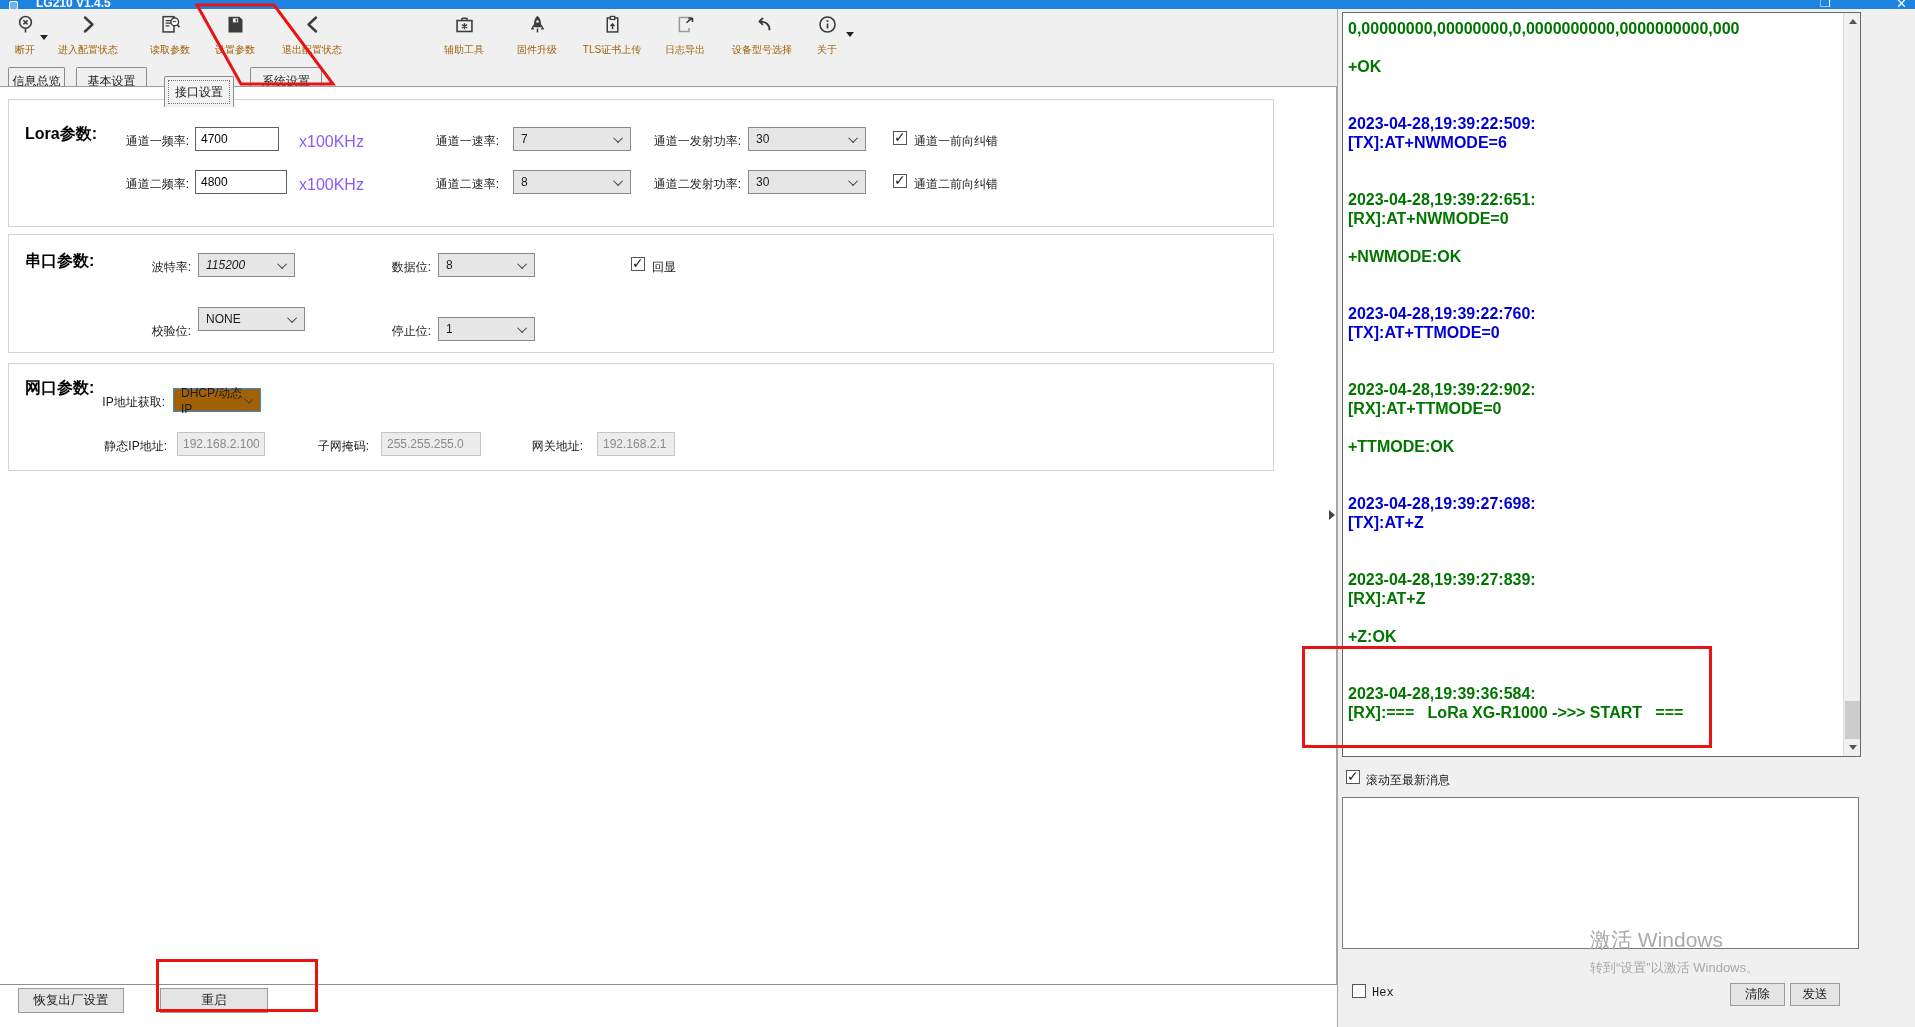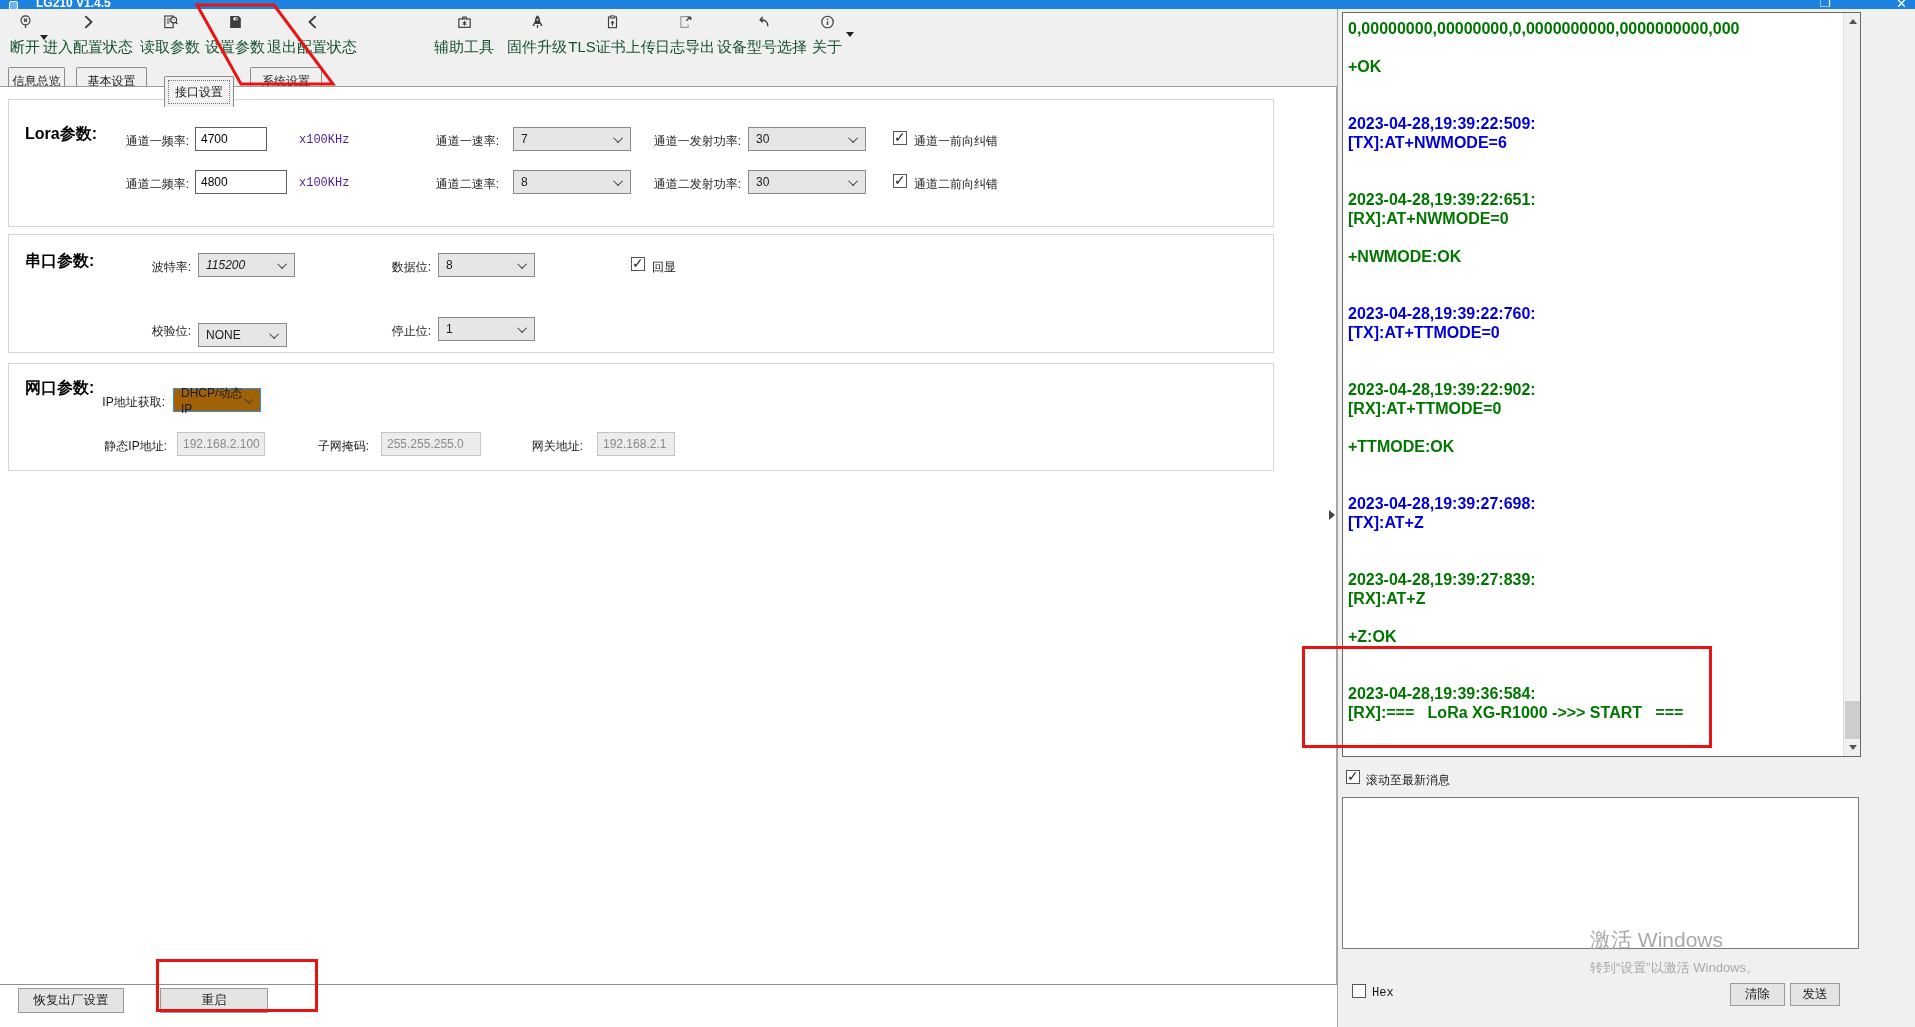--- a/index.html
+++ b/index.html
@@ -16,39 +16,39 @@
 
   
   .left-region { position:absolute; left:0; top:9px; width:1337px; height:1018px; background:#fff; }
   .bar-bg { position:absolute; left:0; top:0; width:1337px; height:77px; background:#f0f0f0; }
 
   
   .toolbar { position:absolute; left:0; top:0; width:1337px; height:48px; }
   .tb-btn { position:absolute; top:3px; height:45px; display:flex; flex-direction:column;
     align-items:center; justify-content:flex-start; cursor:default; }
   .tb-btn svg { display:block; margin-top:2px; }
-  .tb-btn .tb-lbl { font-size:15px; color:#14532d; margin-top:8px; white-space:nowrap; }
+  .tb-btn .tb-lbl { font-size:10px; color:#a16207; margin-top:8px; white-space:nowrap; }
   .tb-caret { position:absolute; width:0; height:0; border-left:4px solid transparent;
     border-right:4px solid transparent; border-top:5px solid #222; }
 
   
   .tabs { position:absolute; left:0; top:48px; height:30px; width:1337px; }
   .tab { position:absolute; top:10px; height:27px; background:#f0f0f0;
     border:1px solid #8c8c8c; border-bottom:none; border-radius:2px 2px 0 0;
     display:flex; align-items:center; justify-content:center; font-size:12px; }
   .tab.active { top:7px; height:31px; background:#f2f2f2; z-index:3; }
   .tab.active .focus-dots { position:absolute; inset:3px; border:1px dotted #777; }
 
   
   .content { position:absolute; left:0; top:77px; width:1337px; height:899px; background:#fff;
     border-top:1px solid #9d9d9d; border-right:1px solid #a8a8a8; border-bottom:1px solid #8f8f8f; }
   .grp { position:absolute; left:8px; width:1266px; border:1px solid #d4d4d4; background:#fff; }
   .grp-title { position:absolute; left:16px; font-size:16px; font-weight:bold; color:#000; white-space:nowrap; }
   .f-label { position:absolute; text-align:right; font-size:12px; color:#1a1a1a; white-space:nowrap; }
-  .f-unit { position:absolute; font-size:12px; color:#4c1d95;font-family:Liberation Mono, monospace; }
+  .f-unit { position:absolute; font-size:16px; color:#8b5cf6; }
   .f-input { position:absolute; height:24px; border:1px solid #5f5f5f; background:#fff;
     font-family:inherit; font-size:12px; color:#000; padding:0 5px; }
   .f-input.disabled { border:1px solid #c4c4c4; background:#ececec; color:#8a8a8a; }
   .combo { position:absolute; height:24px; background:#e6e6e6; border:1px solid #8a8a8a;
     display:flex; align-items:center; justify-content:space-between; padding:0 7px; font-size:12px; }
   .combo.focused { background:#a16207; border:1px solid #2d8ceb; }
   .combo .caret { width:7px; height:7px; border-left:1.5px solid #3f3f3f;
     border-bottom:1.5px solid #3f3f3f; transform:rotate(-45deg) translateY(-2px); }
   .cb { position:absolute; width:14px; height:14px; border:1px solid #555; background:#fff; }
   .cb.checked::after { content:"✓"; position:absolute; left:0px; top:-3px; font-size:14px; font-weight:bold; color:#222; }
@@ -221,21 +221,21 @@
       <span>系统设置</span>
     </div>
   </div>
 
   <div class="content">
 
     <div class="grp" style="top:12px;height:128px;">
       <div class="grp-title" style="top:24px;">Lora参数:</div>
 
       <div class="f-label" style="left:60px;width:120px;top:33px;">通道一频率:</div>
-      <input class="f-input" style="left: 186px; width: 72px; top: 27px;" readonly="" value="4700">
+      <input class="f-input" style="left: 186px; width: 84px; top: 27px;" readonly="" value="4700">
       <div class="f-unit" style="left:290px;top:33px;">x100KHz</div>
       <div class="f-label" style="left:330px;width:160px;top:33px;">通道一速率:</div>
       <div class="combo" style="left:504px;width:118px;top:27px;">
         <span>7</span>
         <span class="caret"></span>
       </div>
       <div class="f-label" style="left:540px;width:192px;top:33px;">通道一发射功率:</div>
       <div class="combo" style="left:739px;width:118px;top:27px;">
         <span>30</span>
         <span class="caret"></span>
@@ -268,21 +268,21 @@
         <span class="caret"></span>
       </div>
       <div class="f-label" style="left:320px;width:102px;top:24px;">数据位:</div>
       <div class="combo" style="left:429px;width:97px;top:18px;">
         <span>8</span>
         <span class="caret"></span>
       </div>
       <span class="cb checked" style="left:622px;top:22px;"></span>
       <span class="cb-lbl" style="left:643px;top:24px;">回显</span>
       <div class="f-label" style="left:82px;width:100px;top:88px;">校验位:</div>
-      <div class="combo" style="left:189px;width:89px;top:88px;align-items:center;">
+      <div class="combo" style="left:189px;width:107px;top:72px;align-items:center;">
         <span>NONE</span>
         <span class="caret"></span>
       </div>
       <div class="f-label" style="left:320px;width:102px;top:88px;">停止位:</div>
       <div class="combo" style="left:429px;width:97px;top:82px;">
         <span>1</span>
         <span class="caret"></span>
       </div>
     </div>
 

